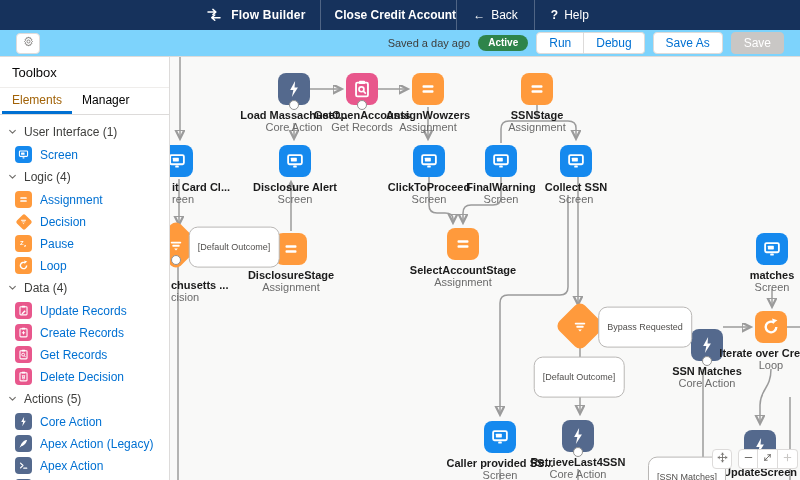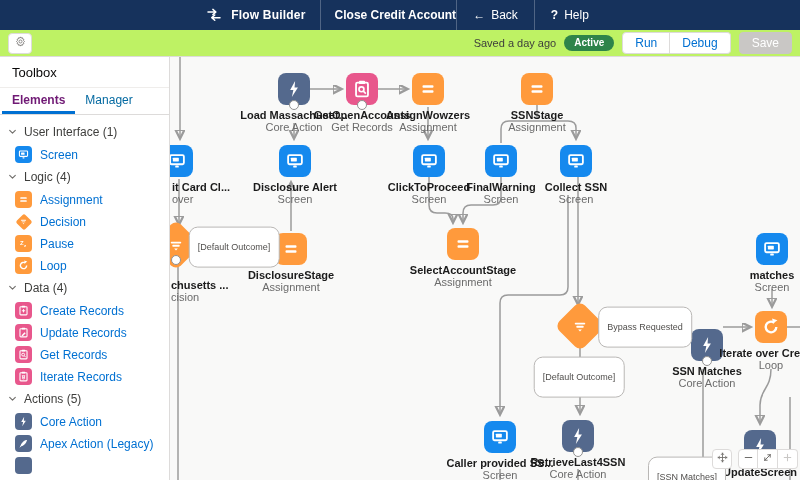--- a/index.html
+++ b/index.html
@@ -16,38 +16,38 @@
   .h-left{display:flex;align-items:center;height:100%}
   .h-logo{width:18px;height:18px;margin:0 8px 0 10px;display:flex;align-items:center;justify-content:center}
   .h-app{font-size:12px;font-weight:700;letter-spacing:.2px;padding-right:14px}
   .h-vdiv{width:1px;height:30px;background:rgba(255,255,255,.25)}
   .h-flow{font-size:12px;font-weight:700;padding-left:14px}
   .h-right{display:flex;align-items:center;height:100%}
   .h-btn{background:transparent;border:0;color:#fff;font-size:12px;height:100%;padding:0 16px;display:flex;align-items:center;gap:6px;cursor:pointer;font-family:inherit}
   .h-btn .q{font-weight:700}
 
   
-  .toolbar{height:27px;background:#bef264;border-bottom:1px solid var(--border);display:flex;align-items:center;justify-content:space-between;padding:0 8px;flex:0 0 27px}
+  .toolbar{height:27px;background:#7dd3fc;border-bottom:1px solid var(--border);display:flex;align-items:center;justify-content:space-between;padding:0 16px;flex:0 0 27px}
   .gear{width:24px;height:21px;border:1px solid var(--border);border-radius:4px;background:#fff;display:flex;align-items:center;justify-content:center;cursor:pointer}
   .t-right{display:flex;align-items:center;gap:8px}
   .saved{font-size:11px;color:#3e3e3c}
   .badge{background:var(--green);color:#fff;font-size:10px;font-weight:700;border-radius:10px;padding:3px 10px;line-height:1}
   .btn{font-family:inherit;font-size:12px;color:var(--blue);background:#fff;border:1px solid var(--border);border-radius:4px;height:22px;padding:0 12px;cursor:pointer}
   .btn-group{display:flex}
   .btn-group .btn:first-child{border-radius:4px 0 0 4px}
   .btn-group .btn:last-child{border-radius:0 4px 4px 0;border-left:0}
   .btn.disabled{background:#c9c7c5;border-color:#c9c7c5;color:#fff;cursor:default}
 
   
   .body{flex:1;display:flex;min-height:0}
   aside{width:170px;background:#fff;border-right:1px solid var(--border);flex:0 0 170px;overflow:hidden}
   .tb-title{font-size:13px;color:#080707;padding:8px 12px 7px;border-bottom:1px solid #efedeb}
   .tb-tabs{display:flex;border-bottom:1px solid var(--border);padding:0 2px}
-  .tb-tab{font-size:12px;color:#0369a1;padding:5px 10px 4px;cursor:pointer;border-bottom:3px solid transparent}
-  .tb-tab.active{font-weight:700;color:#701a75;border-bottom-color:var(--blue)}
+  .tb-tab{font-size:12px;color:#000000;padding:5px 10px 4px;cursor:pointer;border-bottom:3px solid transparent}
+  .tb-tab.active{font-weight:400;color:#a16207;border-bottom-color:var(--blue)}
   .tb-sections{padding:6px 0}
   .sec-head{display:flex;align-items:center;gap:7px;padding:4px 8px;font-size:12px;color:#3e3e3c;cursor:pointer}
   .tool-item{display:flex;align-items:center;gap:8px;padding:2px 0 2px 15px;cursor:pointer;margin:1px 0}
   .tool-item .lbl{font-size:12px;color:var(--blue)}
   .ticon{width:17px;height:17px;border-radius:4px;display:flex;align-items:center;justify-content:center;position:relative;flex:0 0 17px}
   .ticon svg{width:13px;height:13px}
   .ticon.kind-decision{background:transparent!important}
   .ticon.kind-decision .dmini{position:absolute;left:2.5px;top:2.5px;width:12px;height:12px;border-radius:2px;transform:rotate(45deg);background:var(--orange)}
   .ticon.kind-decision svg{position:relative;z-index:1;width:9px;height:9px}
   .kind-screen{background:var(--screen)}
@@ -118,20 +118,21 @@
           </svg>
       </span>
     </button>
     <div class="t-right">
       <span class="saved">Saved a day ago</span>
       <span class="badge">Active</span>
       <div class="btn-group">
         <button class="btn">Run</button>
         <button class="btn">Debug</button>
       </div>
+      <button class="btn">Save As</button>
       <button class="btn disabled">Save</button>
     </div>
   </div>
 
   <div class="body">
     <aside>
       <div class="tb-title">Toolbox</div>
       <div class="tb-tabs">
         <div class="tb-tab active">Elements</div>
         <div class="tb-tab">Manager</div>
@@ -197,59 +198,59 @@
             </span>
             <span class="lbl">Loop</span>
           </div>
           <div class="sec-head">
             <span><svg width="9" height="9" viewBox="0 0 16 16">
                 <path d="M3 6 L8 11 L13 6" fill="none" stroke="#706e6b" stroke-width="2" stroke-linecap="round" stroke-linejoin="round"></path>
               </svg></span>
             <span>Data (4)</span>
           </div>
           <div class="tool-item">
+            <span class="ticon kind-update-records">
+              <svg viewBox="0 0 24 24">
+                <rect x="5.5" y="5" width="13" height="15" rx="1.5" fill="none" stroke="#fff" stroke-width="2"></rect>
+                <rect x="8.7" y="3" width="6.6" height="3.6" rx="1" fill="#fff"></rect>
+                <path d="M9 16.5 l5-5 2 2 -5 5 -2.6.6 z" fill="#fff"></path>
+              </svg>
+            </span>
+            <span class="lbl">Update Records</span>
+          </div>
+          <div class="tool-item">
             <span class="ticon kind-create-records">
               <svg viewBox="0 0 24 24">
                 <rect x="5.5" y="5" width="13" height="15" rx="1.5" fill="none" stroke="#fff" stroke-width="2"></rect>
                 <rect x="8.7" y="3" width="6.6" height="3.6" rx="1" fill="#fff"></rect>
                 <path d="M12 9.5 v6 M9 12.5 h6" stroke="#fff" stroke-width="1.8"></path>
               </svg>
             </span>
             <span class="lbl">Create Records</span>
-          </div>
-          <div class="tool-item">
-            <span class="ticon kind-update-records">
-              <svg viewBox="0 0 24 24">
-                <rect x="5.5" y="5" width="13" height="15" rx="1.5" fill="none" stroke="#fff" stroke-width="2"></rect>
-                <rect x="8.7" y="3" width="6.6" height="3.6" rx="1" fill="#fff"></rect>
-                <path d="M9 16.5 l5-5 2 2 -5 5 -2.6.6 z" fill="#fff"></path>
-              </svg>
-            </span>
-            <span class="lbl">Update Records</span>
           </div>
           <div class="tool-item">
             <span class="ticon kind-get-records">
               <svg viewBox="0 0 24 24">
                 <rect x="5.5" y="5" width="13" height="15" rx="1.5" fill="none" stroke="#fff" stroke-width="2"></rect>
                 <rect x="8.7" y="3" width="6.6" height="3.6" rx="1" fill="#fff"></rect>
                 <circle cx="11.4" cy="12.3" r="2.7" fill="none" stroke="#fff" stroke-width="1.8"></circle>
                 <path d="M13.4 14.3 l2.8 2.8" stroke="#fff" stroke-width="1.8"></path>
               </svg>
             </span>
             <span class="lbl">Get Records</span>
           </div>
           <div class="tool-item">
             <span class="ticon kind-delete-records">
               <svg viewBox="0 0 24 24">
                 <rect x="5.5" y="5" width="13" height="15" rx="1.5" fill="none" stroke="#fff" stroke-width="2"></rect>
                 <rect x="8.7" y="3" width="6.6" height="3.6" rx="1" fill="#fff"></rect>
                 <path d="M9 10.5 h6 M10 10.5 l.5 6 h3 l.5 -6 M11.4 12.3 v2.5 M12.8 12.3 v2.5" fill="none" stroke="#fff" stroke-width="1.4"></path>
               </svg>
             </span>
-            <span class="lbl">Iterate Records</span>
+            <span class="lbl">Delete Decision</span>
           </div>
           <div class="sec-head">
             <span><svg width="9" height="9" viewBox="0 0 16 16">
                 <path d="M3 6 L8 11 L13 6" fill="none" stroke="#706e6b" stroke-width="2" stroke-linecap="round" stroke-linejoin="round"></path>
               </svg></span>
             <span>Actions (5)</span>
           </div>
           <div class="tool-item">
             <span class="ticon kind-core-action">
               <svg viewBox="0 0 24 24">
@@ -259,20 +260,29 @@
             <span class="lbl">Core Action</span>
           </div>
           <div class="tool-item">
             <span class="ticon kind-apex-legacy">
               <svg viewBox="0 0 24 24">
                 <path d="M6 18.5 C7.5 10.5 13.5 5.5 18.5 5.5 C17 12 12 16.5 8.5 16.8 Z" fill="#fff"></path>
                 <path d="M5.5 19 L10.5 13" stroke="#fff" stroke-width="1.4"></path>
               </svg>
             </span>
             <span class="lbl">Apex Action (Legacy)</span>
+          </div>
+          <div class="tool-item">
+            <span class="ticon kind-apex">
+              <svg viewBox="0 0 24 24">
+                <path d="M6.5 7.5 l4.5 4.5 -4.5 4.5" fill="none" stroke="#fff" stroke-width="2.2" stroke-linecap="round" stroke-linejoin="round"></path>
+                <path d="M12.5 17 h5.5" stroke="#fff" stroke-width="2.2" stroke-linecap="round"></path>
+              </svg>
+            </span>
+            <span class="lbl">Apex Action</span>
           </div>
           <div class="tool-item">
             <span class="ticon kind-email"></span>
           </div>
         </div>
     </aside>
 
     <main id="canvas">
       <svg id="wires" width="630" height="423" viewBox="0 0 630 423">
         <defs>
@@ -355,21 +365,21 @@
           </div>
           <div class="node clip-left" style="left: -53px; top: 88px; width: 120px;">
             <div class="icon kind-screen" style="margin-left: 44px;">
               <svg viewBox="0 0 24 24">
                 <rect x="4.5" y="5.5" width="15" height="10" rx="1.5" fill="none" stroke="#fff" stroke-width="2"></rect>
                 <rect x="7.5" y="8.5" width="6.5" height="4" rx="0.5" fill="#fff"></rect>
                 <rect x="10" y="17" width="4" height="2.2" rx="1" fill="#fff"></rect>
               </svg>
             </div>
             <div class="nm" style="padding-left: 55px;">it Card Cl...</div>
-            <div class="ty" style="padding-left: 55px;">over</div>
+            <div class="ty" style="padding-left: 55px;">reen</div>
           </div>
           <div class="node" style="left: 65px; top: 88px; width: 120px;">
             <div class="icon kind-screen">
               <svg viewBox="0 0 24 24">
                 <rect x="4.5" y="5.5" width="15" height="10" rx="1.5" fill="none" stroke="#fff" stroke-width="2"></rect>
                 <rect x="7.5" y="8.5" width="6.5" height="4" rx="0.5" fill="#fff"></rect>
                 <rect x="10" y="17" width="4" height="2.2" rx="1" fill="#fff"></rect>
               </svg>
             </div>
             <div class="nm">Disclosure Alert</div>

